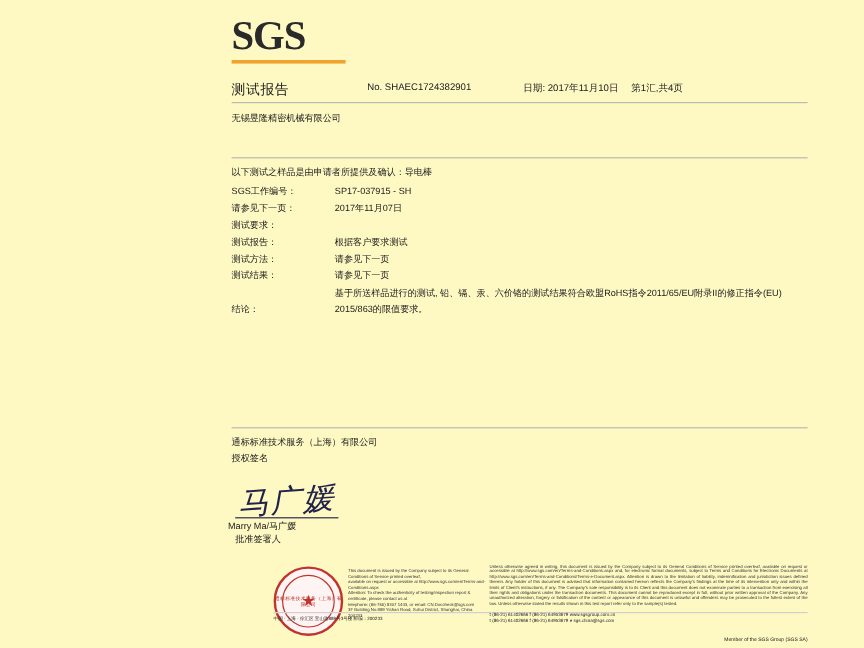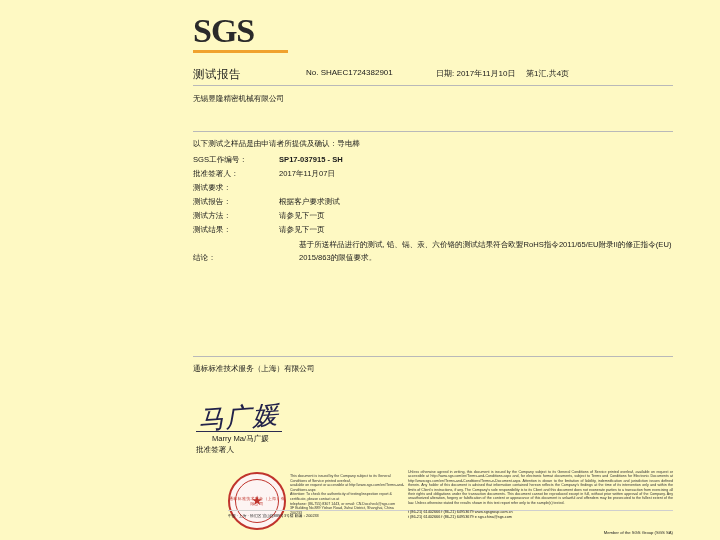--- a/index.html
+++ b/index.html
@@ -145,25 +145,24 @@
     color: #1a1a1a;
     line-height: 12px;
   }
   .dvalue {
     flex: 1;
     font-size: 7.6px;
     color: #1a1a1a;
     line-height: 12px;
   }
   .dvalue.bold {
-    font-weight: bold;
+    font-weight: normal;
   }
   .conclusion .dvalue {
     line-height: 13px;
-    margin-left: 20px;
   }
 
   
   .hr-low {
     position: absolute;
     left: 193px;
     top: 356px;
     width: 480px;
     height: 1px;
     background: #b9b9b9;
@@ -200,21 +199,21 @@
   .sig-underline {
     position: absolute;
     left: 0;
     top: 29px;
     width: 86px;
     height: 1px;
     background: #2b2b50;
   }
   .sig-name {
     position: absolute;
-    left: 212px;
+    left: 190px;
     top: 434px;
     font-size: 7.6px;
     color: #1a1a1a;
   }
   .sig-role {
     position: absolute;
     left: 196px;
     top: 445px;
     font-size: 7.6px;
     color: #1a1a1a;
@@ -366,21 +365,21 @@
   <div class="hr-mid"></div>
 
   <div class="statement">以下测试之样品是由申请者所提供及确认：导电棒</div>
 
   <div class="details">
     <div class="drow">
       <div class="dlabel">SGS工作编号：</div>
       <div class="dvalue bold">SP17-037915 - SH</div>
     </div>
     <div class="drow">
-      <div class="dlabel">批准签署人：</div>
+      <div class="dlabel">请参见下一页：</div>
       <div class="dvalue">2017年11月07日</div>
     </div>
     <div class="drow">
       <div class="dlabel">测试要求：</div>
     </div>
     <div class="drow">
       <div class="dlabel">测试报告：</div>
       <div class="dvalue">根据客户要求测试</div>
     </div>
     <div class="drow">
@@ -393,20 +392,21 @@
     </div>
     <div class="drow conclusion">
       <div class="dlabel">结论：</div>
       <div class="dvalue">基于所送样品进行的测试, 铅、镉、汞、六价铬的测试结果符合欧盟RoHS指令2011/65/EU附录II的修正指令(EU) 2015/863的限值要求。</div>
     </div>
   </div>
 
   <div class="hr-low"></div>
   <div class="signblock">
     <div>通标标准技术服务（上海）有限公司</div>
+    <div>授权签名</div>
   </div>
 
   <div class="sig-img">
     <span class="sig-stroke">马广媛</span>
     <div class="sig-underline"></div>
   </div>
   <div class="sig-name">Marry Ma/马广媛</div>
   <div class="sig-role">批准签署人</div>
 
   <div class="footer-left">

